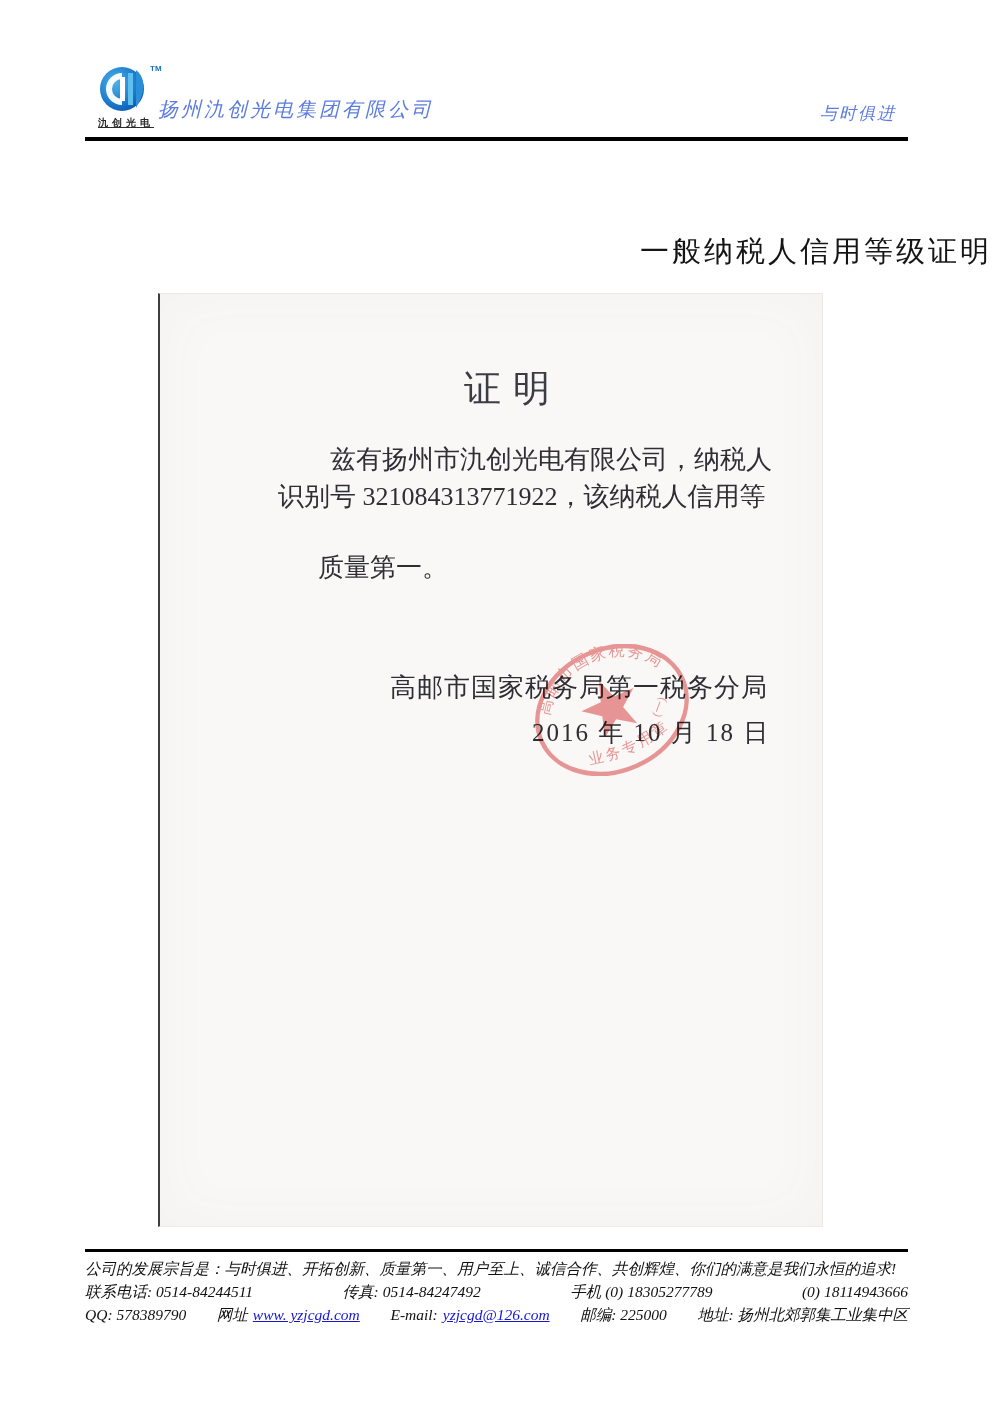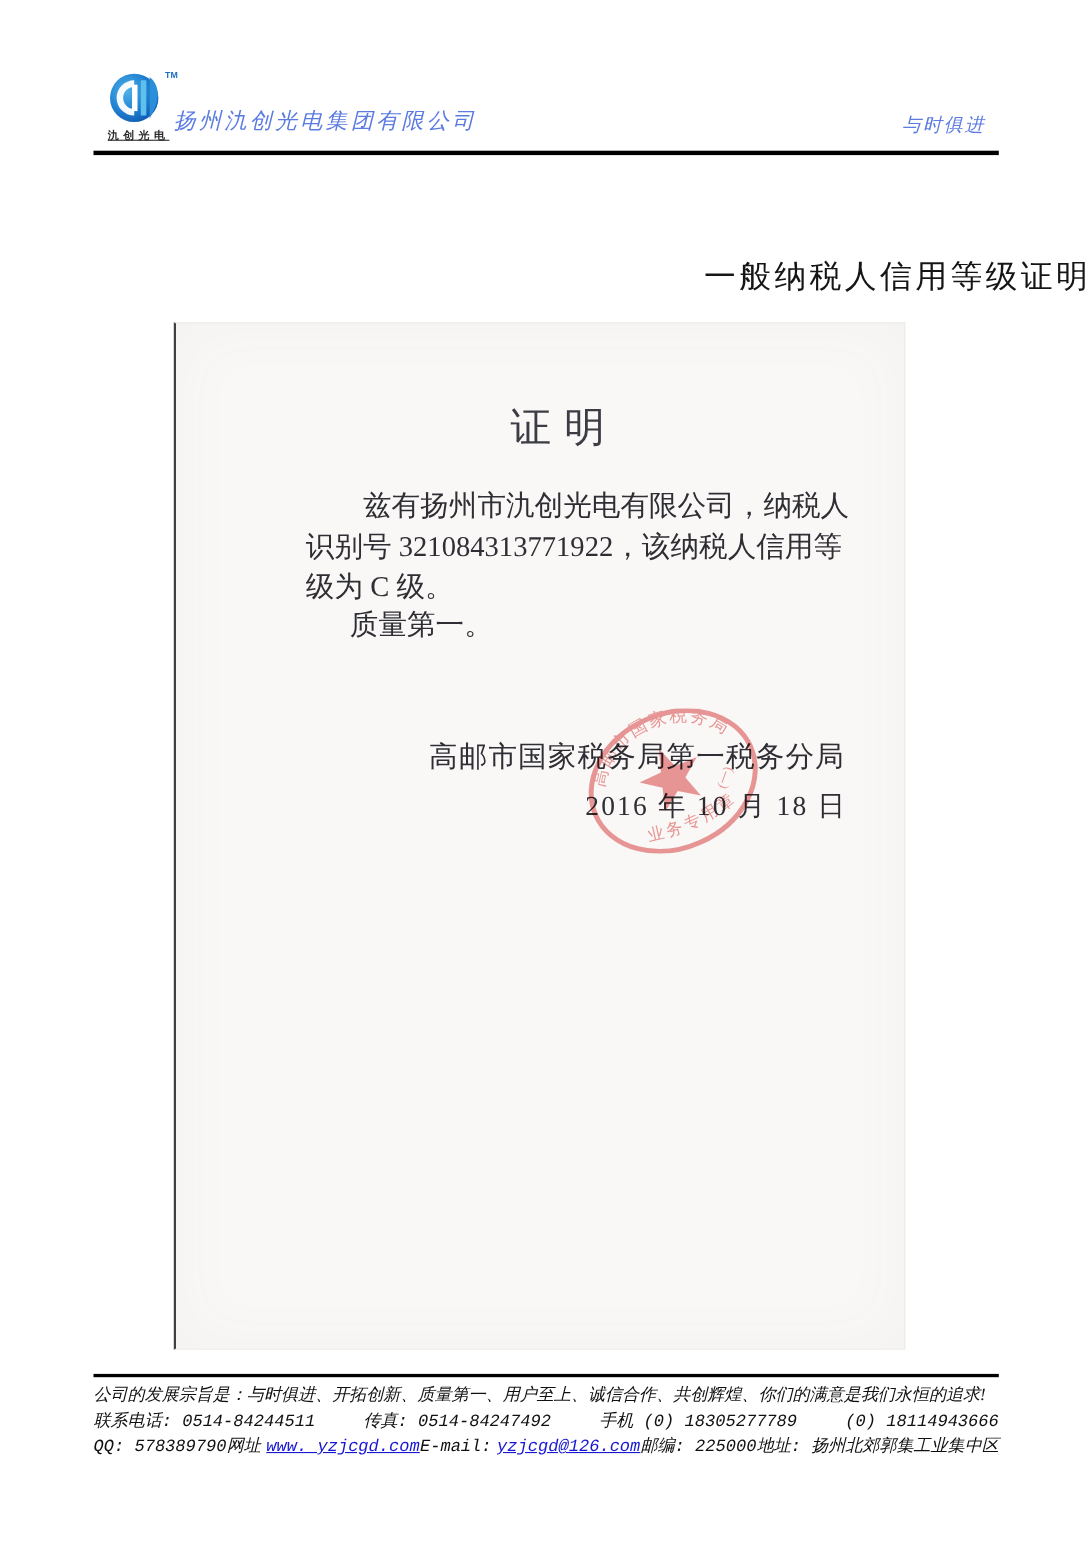--- a/index.html
+++ b/index.html
@@ -54,21 +54,21 @@
   .cert-date { position:absolute; top:422px; left:372px; font-size:25px; color:#2e2e34; letter-spacing:2px; white-space:nowrap; }
   .seal { position:absolute; left:370px; top:350px; width:164px; height:132px; mix-blend-mode:multiply; opacity:0.9; }
 
   
   .footer-rule { position:absolute; left:85px; top:1249px; width:823px; height:3px; background:#000; }
   .footer {
     position:absolute; left:85px; top:1258px; width:823px;
     font-style:italic; font-size:15.5px; color:#101010; line-height:22px;
   }
   .footer-row { display:flex; justify-content:space-between; white-space:nowrap;text-align:right; }
-  .footer-row + .footer-row { margin-top:1px;font-family:Liberation Mono, monospace; }
+  .footer-row + .footer-row { margin-top:1px; }
   .footer a { color:#1717d2; text-decoration:underline; font-style:italic; }
   .pair { display:inline-flex; gap:5px; }
 </style>
 </head>
 <body>
 
 <div class="page">
 
   <div class="logo-block">
     <svg class="logo-icon" width="52" height="50" viewBox="0 0 52 50">
@@ -92,21 +92,20 @@
   <div class="doc-type">与时俱进</div>
   <div class="header-rule"></div>
 
   <div class="doc-title">一般纳税人信用等级证明</div>
 
   <div class="scan">
     <div class="cert-heading">证明</div>
     <div class="cert-body">
       <div class="indent">兹有扬州市氿创光电有限公司，纳税人</div>
       <div>识别号 321084313771922，该纳税人信用等</div>
-      <div>级为 C 级。</div>
     </div>
     <div class="cert-closing">质量第一。</div>
     <div class="cert-issuer">高邮市国家税务局第一税务分局</div>
     <div class="cert-date">2016 年 10 月 18 日</div>
 
     <svg class="seal" width="164" height="132" viewBox="0 0 164 132">
       <g transform="rotate(-24 82 66)" fill="#e87f7f" stroke="none" opacity="0.88">
         <ellipse cx="82" cy="66" rx="77" ry="61" fill="none" stroke="#e87f7f" stroke-width="4.5"></ellipse>
         <polygon points="82,34 89.1,54.3 110.5,54.7 93.4,67.7 99.6,88.3 82,76 64.4,88.3 70.6,67.7 53.5,54.7 74.9,54.3"></polygon>
         <defs>

